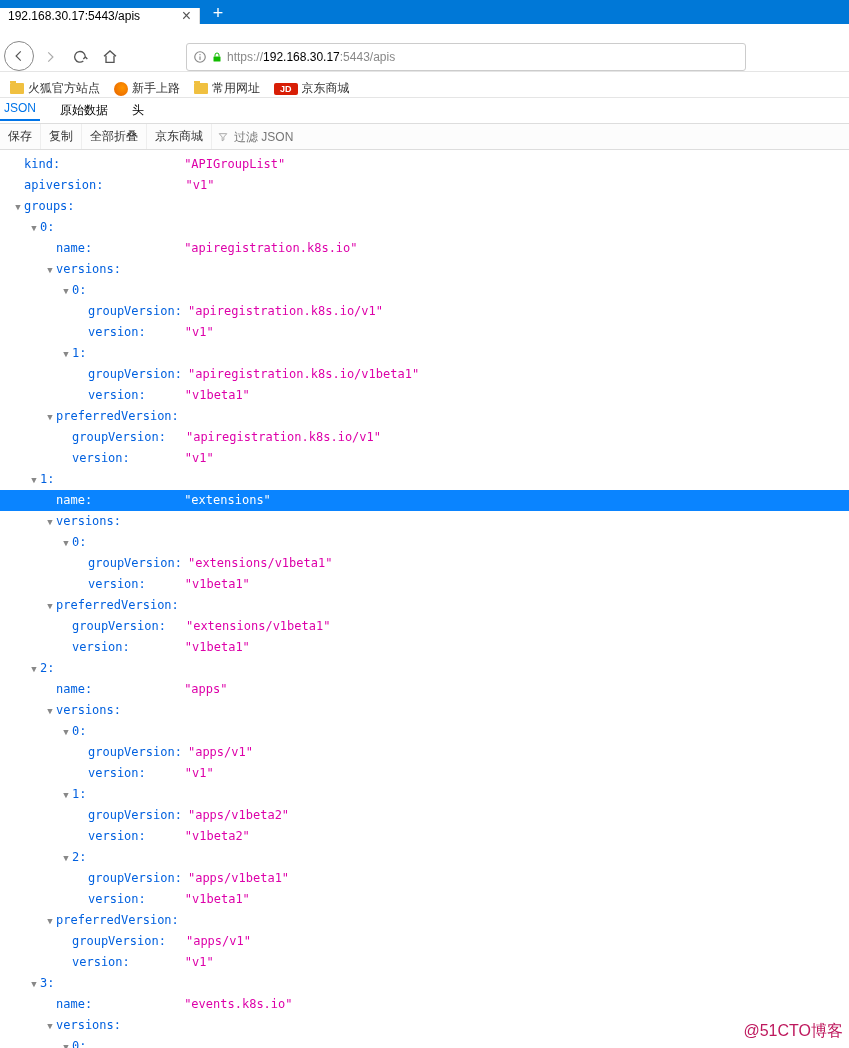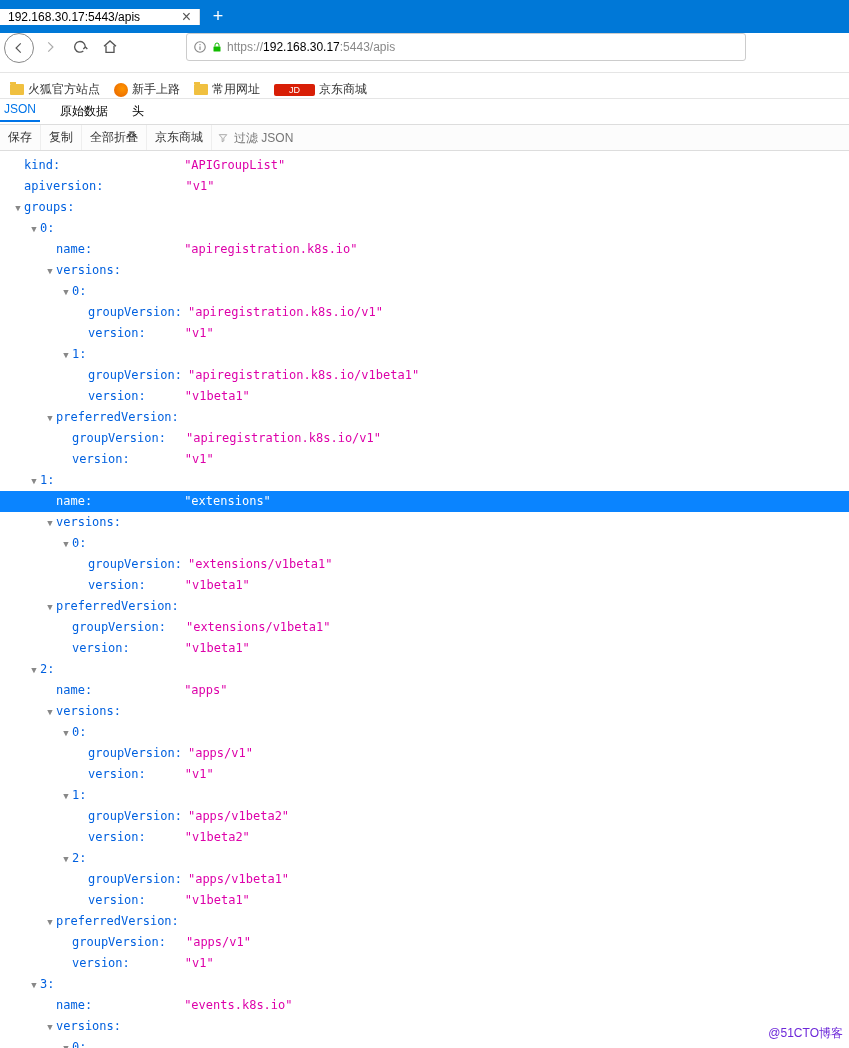--- a/index.html
+++ b/index.html
@@ -1,56 +1,56 @@
 <!DOCTYPE html>
 <html><head>
 <meta charset="utf-8">
 <style>
   * { box-sizing: border-box; }
   body { margin: 0; font-family: -apple-system, BlinkMacSystemFont, "Segoe UI", Arial, sans-serif; font-size: 12px; background: #fff; color: #000; width: 849px; }
   
-  .tabs-bar { background: #0078d7; height: 33px; display: flex; align-items: center; }
+  .tabs-bar { background: #0078d7; height: 24px; display: flex; align-items: flex-end; }
   .tab { background: #fff; display: flex; align-items: center; padding: 0 8px; min-width: 200px; justify-content: space-between; border-right: 1px solid #ddd; }
   .tab-title { color: #000; }
   .tab-close { color: #555; font-size: 16px; line-height: 1; cursor: pointer; }
   .new-tab { width: 36px; display: flex; align-items: center; justify-content: center; color: #fff; font-size: 18px; cursor: pointer; }
   
-  .nav-bar { height: 40px; display: flex; align-items: flex-start; border-bottom: 1px solid #e5e5e5; padding: 0 4px; gap: 2px; }
+  .nav-bar { height: 48px; display: flex; align-items: flex-end; border-bottom: 1px solid #e5e5e5; padding: 0 4px; gap: 2px; }
   .nav-btn { width: 28px; height: 28px; display: flex; align-items: center; justify-content: center; color: #555; border-radius: 3px; cursor: pointer; }
   .nav-btn.circle { border: 1px solid #888; border-radius: 50%; width: 30px; height: 30px; }
   .url-bar { flex: 1; margin-left: 60px; height: 28px; border: 1px solid #ccc; border-radius: 3px; display: flex; align-items: center; padding: 0 6px; gap: 4px; max-width: 560px; }
   .url-text { flex: 1; color: #888; }
   .url-text .bold { color: #000; }
   
   .bookmarks { height: 26px; border-bottom: 1px solid #e5e5e5; display: flex; align-items: center; padding: 0 10px; gap: 14px; color: #333; }
   .bm-item { display: flex; align-items: center; gap: 4px; cursor: pointer; margin-top: 8px; }
   .folder-icon { width: 14px; height: 11px; background: #f0c040; border-radius: 1px; position: relative; }
   .folder-icon::before { content:""; position:absolute; top:-2px; left:0; width:6px; height:2px; background:#f0c040; }
-  .jd-icon { background: #d81e06; color: #fff; font-weight: normal; font-size: 9px; padding: 1px 15px; border-radius: 2px; }
+  .jd-icon { background: #d81e06; color: #fff; font-weight: bold; font-size: 9px; padding: 1px 6px; border-radius: 2px; }
   .ff-icon { width:14px; height:14px; border-radius:50%; background: radial-gradient(circle at 60% 40%, #ff9500, #e66000); }
   
   .viewer-tabs { border-bottom: 1px solid #ddd; display: flex; align-items: center; height: 26px; padding: 0 0; gap: 16px; font-size: 12px; }
   .vtab { padding: 0 4px; cursor: pointer; }
   .vtab.active { color: #0074e8; border-bottom: 2px solid #0074e8; padding-bottom: 4px; margin-bottom: -1px; }
   .toolbar { border-bottom: 1px solid #ddd; display: flex; align-items: center; height: 26px; font-size: 12px; background: #fcfcfc; }
   .tbtn { padding: 0 8px; height: 100%; display: flex; align-items: center; border-right: 1px solid #eee; cursor: pointer; color: #333; text-align: center; }
   .filter-wrap { display: flex; align-items: center; padding: 0 6px; color: #9a9a9a; gap: 4px; flex: 1; }
   .filter-wrap input { border: none; outline: none; background: transparent; font-size: 12px; width: 120px; color: #4c1d95; }
   .funnel { width: 10px; height: 10px; }
   
   .tree { font-family: "Consolas", "Menlo", "DejaVu Sans Mono", monospace; font-size: 12px; padding: 4px 0 12px 0; }
   .row { display: flex; align-items: baseline; line-height: 20px; white-space: nowrap; }
   .triangle { color: #888; font-size: 9px; width: 12px; display: inline-block; text-align: center; cursor: pointer; }
   .triangle.blank { visibility: hidden; }
   .key { color: #0060df; text-align: right; }
   .colon { color: #0060df; }
   .val { color: #dd00a9; }
   .sel { background: #0a84ff; }
   .sel .key, .sel .colon, .sel .val, .sel .triangle { color: #fff; }
-  .watermark { position: fixed; right: 6px; bottom: 6px; color: #6d28d9; font-size: 12px; text-align: right; }
+  .watermark { position: fixed; right: 6px; bottom: 6px; color: #be185d; font-size: 16px; text-align: right; }
   svg { display: block; }
 </style>
 </head>
 <body>
 
 <div class="tabs-bar">
   <div class="tab">
     <span class="tab-title">192.168.30.17:5443/apis</span>
     <span class="tab-close">×</span>
   </div>

